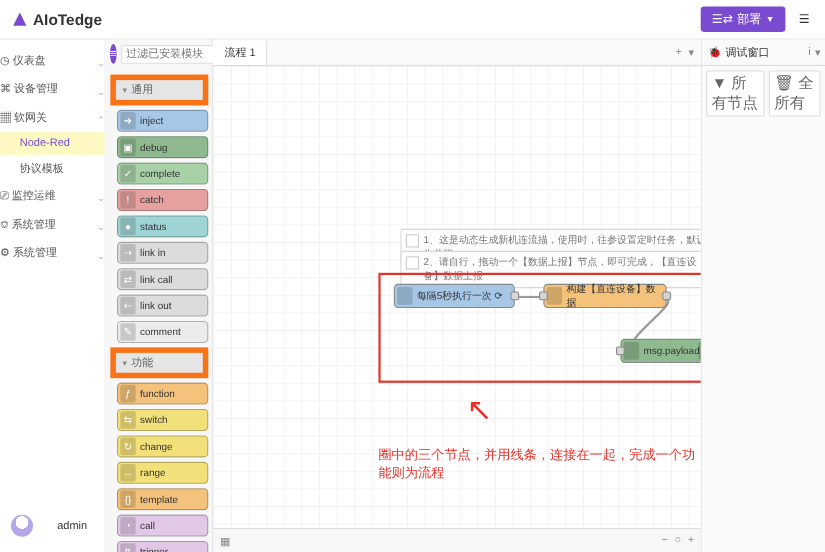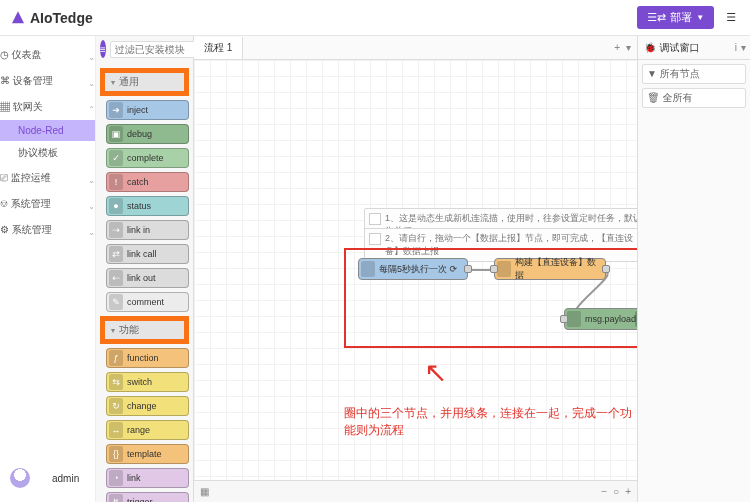--- a/index.html
+++ b/index.html
@@ -8,21 +8,21 @@
 .topbar { display: flex; align-items: center; height: 36px; border-bottom: 1px solid #e5e5e5; padding: 0 10px; }
 .brand { display: flex; align-items: center; gap: 4px; font-weight: 600; font-size: 14px; }
 .brand svg { width: 16px; height: 16px; }
 .top-spacer { flex: 1; }
 .deploy-btn { background: #7a4bd0; color: #fff; padding: 4px 10px; border-radius: 3px; display: flex; align-items: center; gap: 4px; font-size: 11px; }
 .menu-btn { margin-left: 8px; padding: 4px; }
 .body { flex: 1; display: flex; min-height: 0; }
 .leftnav { width: 96px; border-right: 1px solid #eee; padding: 6px 0; display: flex; flex-direction: column; font-size: 10px; }
 .nav-item { padding: 6px 0; display: flex; align-items: flex-end; justify-content: space-between; color: #555; cursor: pointer; }
 .nav-item .chev { color: #aaa; font-size: 8px; }
-.nav-sub { background: #c4b5fd; padding: 5px 10px 5px 18px; color: #7a4bd0; font-size: 10px; }
+.nav-sub { background: #fef9c3; padding: 5px 10px 5px 18px; color: #7a4bd0; font-size: 10px; }
 .nav-sub2 { padding: 5px 10px 5px 18px; color: #555; font-size: 10px; }
 .nav-bottom { margin-top: auto; display: flex; align-items: center; gap: 22px; padding: 8px 10px; }
 .avatar { width: 20px; height: 20px; border-radius: 50%; background: radial-gradient(circle at 50% 35%, #fff 0 35%, #b4a6e8 36% 100%); }
 .editor { flex: 1; display: flex; min-height: 0; }
 .palette { width: 98px; background: #f7f7f7; border-right: 1px solid #ddd; display: flex; flex-direction: column; }
 .pal-top { display: flex; align-items: center; padding: 4px; gap: 4px; }
 .toggle-circle { width: 18px; height: 18px; background: #7a4bd0; border-radius: 50%; color: #fff; display: flex; align-items: center; justify-content: center; font-size: 10px; }
 .search { flex: 1; border: 1px solid #ddd; border-radius: 2px; padding: 2px 4px; font-size: 10px; color: #999; background: #fff; }
 .pal-body { flex: 1; overflow-y: auto; padding: 2px 4px 6px; }
 .cat-hdr { background: #e5e5e5; border: 5px solid #f97316; font-size: 10px; padding: 2px 6px; margin: 4px 0; color: #666; display: flex; align-items: center; }
@@ -43,21 +43,21 @@
 .port.l { left: -5px; } .port.r { right: -5px; }
 .wire { position: absolute; stroke: #999; stroke-width: 2; fill: none; }
 .arrow { position: absolute; left: 230px; top: 296px; color: #e2332b; font-size: 28px; }
 .anno { position: absolute; left: 150px; top: 345px; color: #e2332b; font-size: 12px; }
 .ws-footer { height: 22px; border-top: 1px solid #ddd; background: #f7f7f7; display: flex; align-items: center; gap: 6px; padding: 0 6px; color: #888; font-size: 10px; }
 .ws-footer .spacer { flex: 1; }
 .sidebar { width: 112px; display: flex; flex-direction: column; background: #fafafa; }
 .sb-tabs { display: flex; align-items: center; height: 24px; border-bottom: 1px solid #ddd; font-size: 10px; }
 .sb-tab { padding: 4px 6px; display: flex; align-items: center; gap: 3px; }
 .sb-tools { margin-left: auto; display: flex; gap: 4px; padding: 0 4px; color: #888; }
-.sb-filters { display: flex; gap: 4px; padding: 4px; font-size: 10px; flex-direction: column; }
+.sb-filters { display: flex; gap: 4px; padding: 4px; font-size: 14px; }
 .pill { border: 1px solid #ddd; padding: 2px 4px; border-radius: 2px; color: #666; background: #fff; }
 </style>
 </head>
 <body>
 
 <div class="app">
   <div class="topbar">
     <div class="brand">
       <svg viewBox="0 0 24 24">
           <path fill="#7a4bd0" d="M12 2l9 18H3z"></path>
@@ -167,21 +167,21 @@
             <div class="node" style="background: rgb(242, 224, 122);">
               <span class="nicon">↔</span>
               <span>range</span>
             </div>
             <div class="node" style="background: rgb(244, 194, 122);">
               <span class="nicon">{}</span>
               <span>template</span>
             </div>
             <div class="node" style="background: rgb(224, 200, 230);">
               <span class="nicon">◔</span>
-              <span>link</span>
+              <span>call</span>
             </div>
             <div class="node" style="background: rgb(224, 200, 230);">
               <span class="nicon">↯</span>
               <span>trigger</span>
             </div>
             <div class="node" style="background: rgb(201, 165, 165);"></div>
           </div>
       </div>
 
       <div class="workspace">

